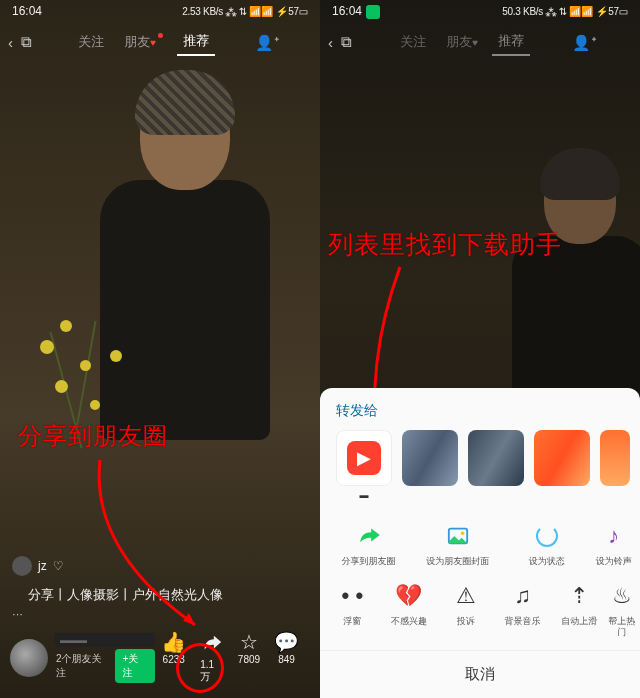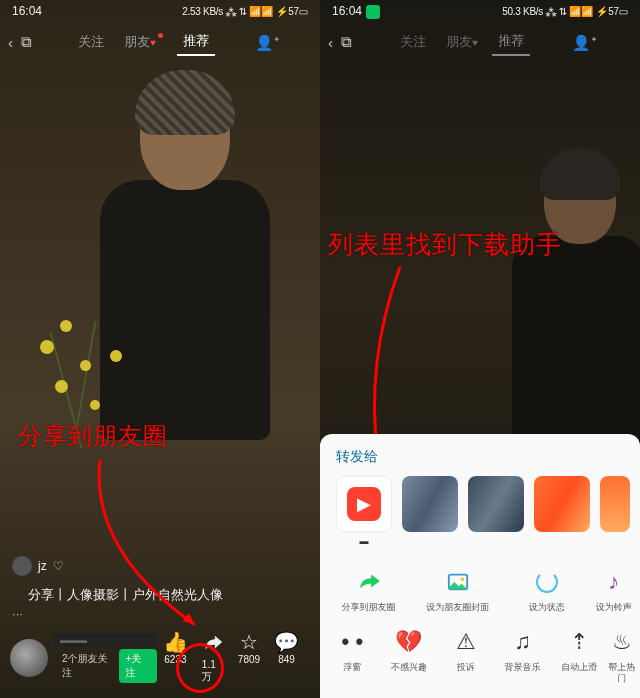--- a/index.html
+++ b/index.html
@@ -43,21 +43,21 @@
   .circ2 { top: 462px; left: 10px; width: 62px; height: 78px; }
 
   .bottom-ui { position: absolute; bottom: 0; left: 0; right: 11px; color: #eee; z-index: 6; }
   .user-row { display:flex; align-items:center; padding: 6px 12px; font-size: 12px; gap:6px;}
   .avatar-sm { width:20px;height:20px;border-radius:50%;background:#555;}
   .caption { padding: 4px 28px; font-size: 13px; color:#eee; }
   .caption-dots { padding: 0 12px 6px; color:#ccc; font-size:11px;}
   .action-row { display:flex; align-items:center; padding: 6px 10px 14px; gap: 6px; }
   .avatar-lg { width: 38px; height:38px; border-radius:50%; background: radial-gradient(circle at 40% 40%, #aaa, #444); flex-shrink:0;}
   .ghost-txt { font-size:9px; color:#666; background:#222; padding:2px 6px; border-radius:3px;}
-  .follow-count { font-size: 10px; color:#ccc; margin-left:8px;}
+  .follow-count { font-size: 10px; color:#ccc; margin-left:2px;}
   .follow-btn { background:#07c160; color:#fff; font-size:10px; padding:3px 7px; border-radius:4px; margin-left:4px;}
   .action-icons { display:flex; gap:14px; margin-left:auto;}
   .act { display:flex; flex-direction:column; align-items:center; gap:2px; color:#eee;}
   .act-ic { font-size:20px; line-height:1;}
   .act-ic svg { width:22px; height:22px; fill:#eee;}
   .act-num { font-size:10px;}
 
   .sheet { position:absolute; bottom:0; left:0; right:0; background:#fafafa; border-radius:12px 12px 0 0; z-index:20; padding-bottom:8px;}
   .sheet-title { font-size:14px; font-weight:500; padding:14px 16px 10px; color:#0369a1;}
   .forward-row { display:flex; gap:10px; padding:0 16px 12px; overflow:hidden;}
@@ -269,15 +269,16 @@
           </div>
         <div class="grid-item">
             <span class="grid-ic" style="color:#333">⇡</span>
             <span class="grid-lbl">自动上滑</span>
           </div>
         <div class="grid-item" style="flex:0.5;overflow:hidden;">
             <span class="grid-ic" style="color:#333">♨</span>
             <span class="grid-lbl">帮上热门</span>
           </div>
       </div>
+      <div class="cancel-btn">取消</div>
     </div>
   </div>
 </div>
 
 </body></html>

